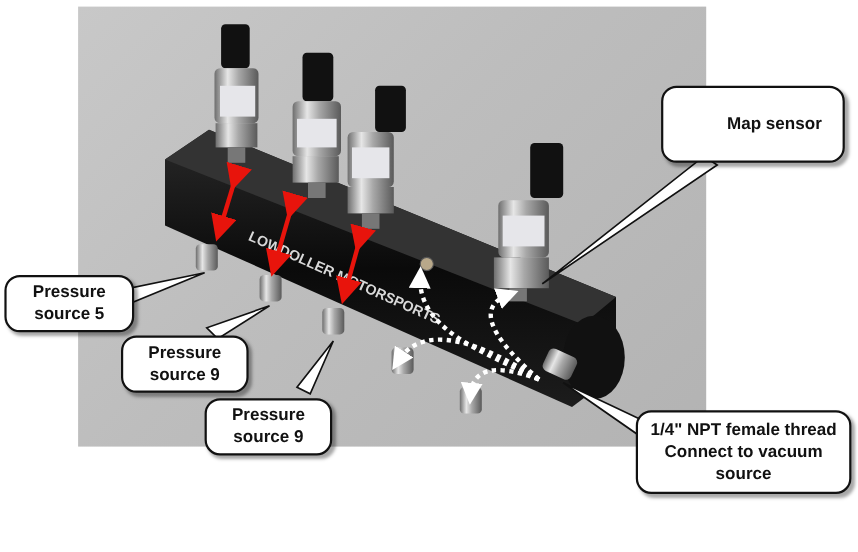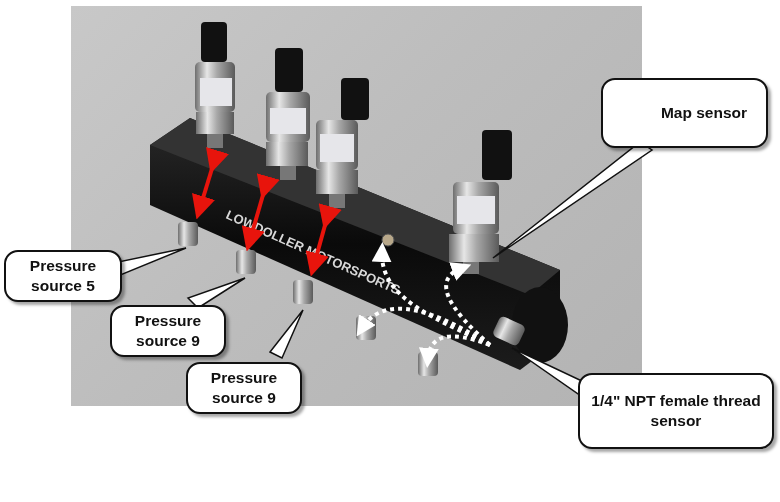--- a/index.html
+++ b/index.html
@@ -125,15 +125,16 @@
     </div>
 </div>
 <div class="callout" style="left:601px; top:78px; width:167px; height:70px;padding-left:39px;">
   <div>
       <span>Map sensor</span>
     </div>
 </div>
 <div class="callout" style="left:578px; top:373px; width:196px; height:76px;">
   <div>
       <span>1/4" NPT female thread</span>
-      <span>sensor</span>
+      <span>Connect to vacuum</span>
+      <span>source</span>
     </div>
 </div>
 
 </body></html>

